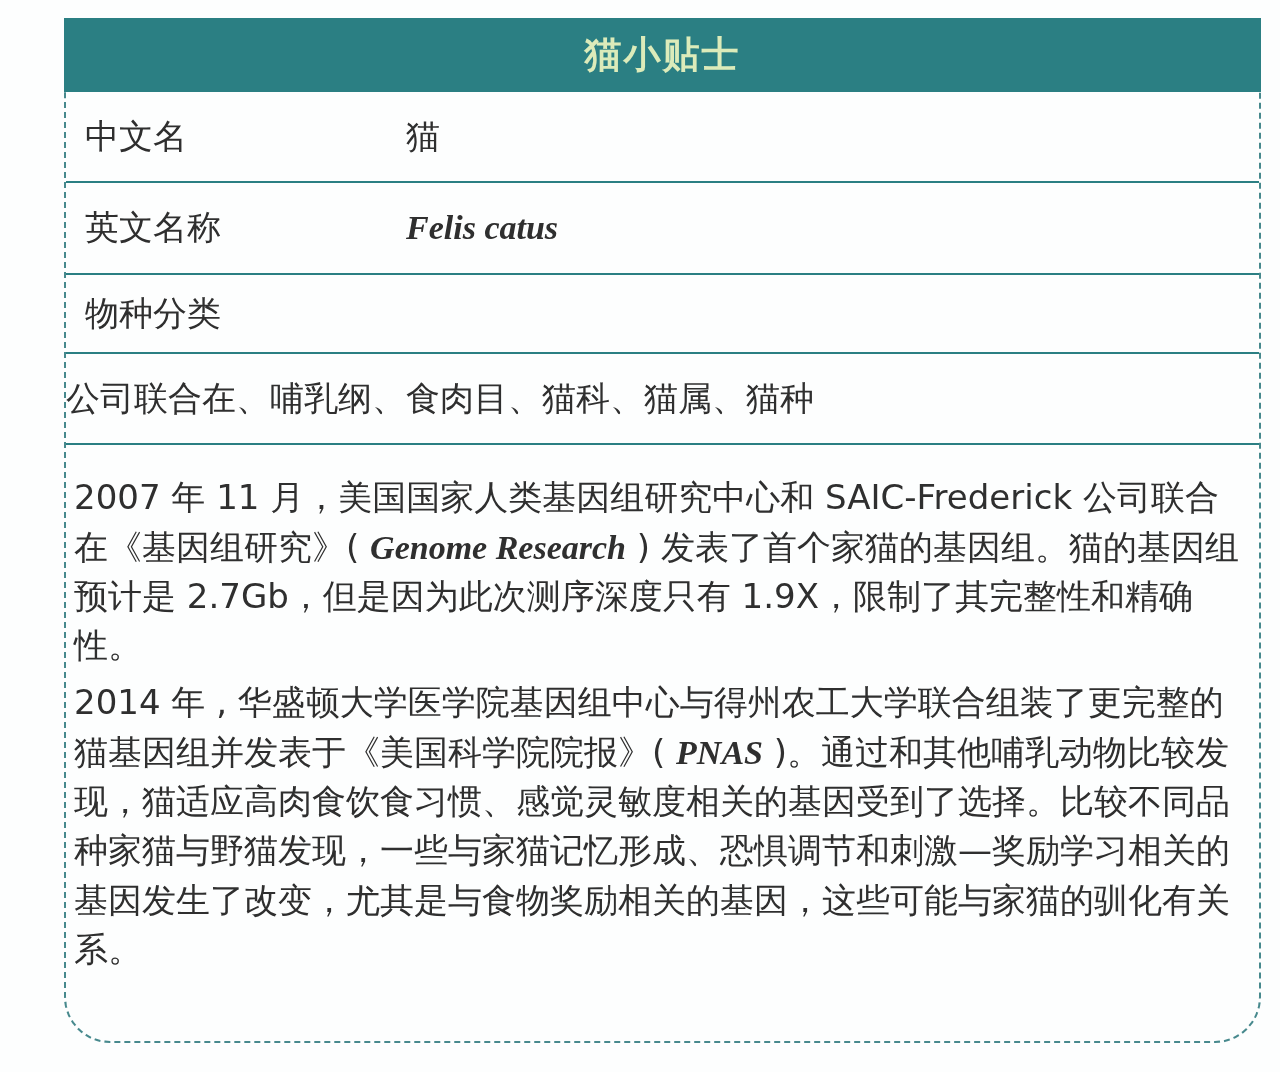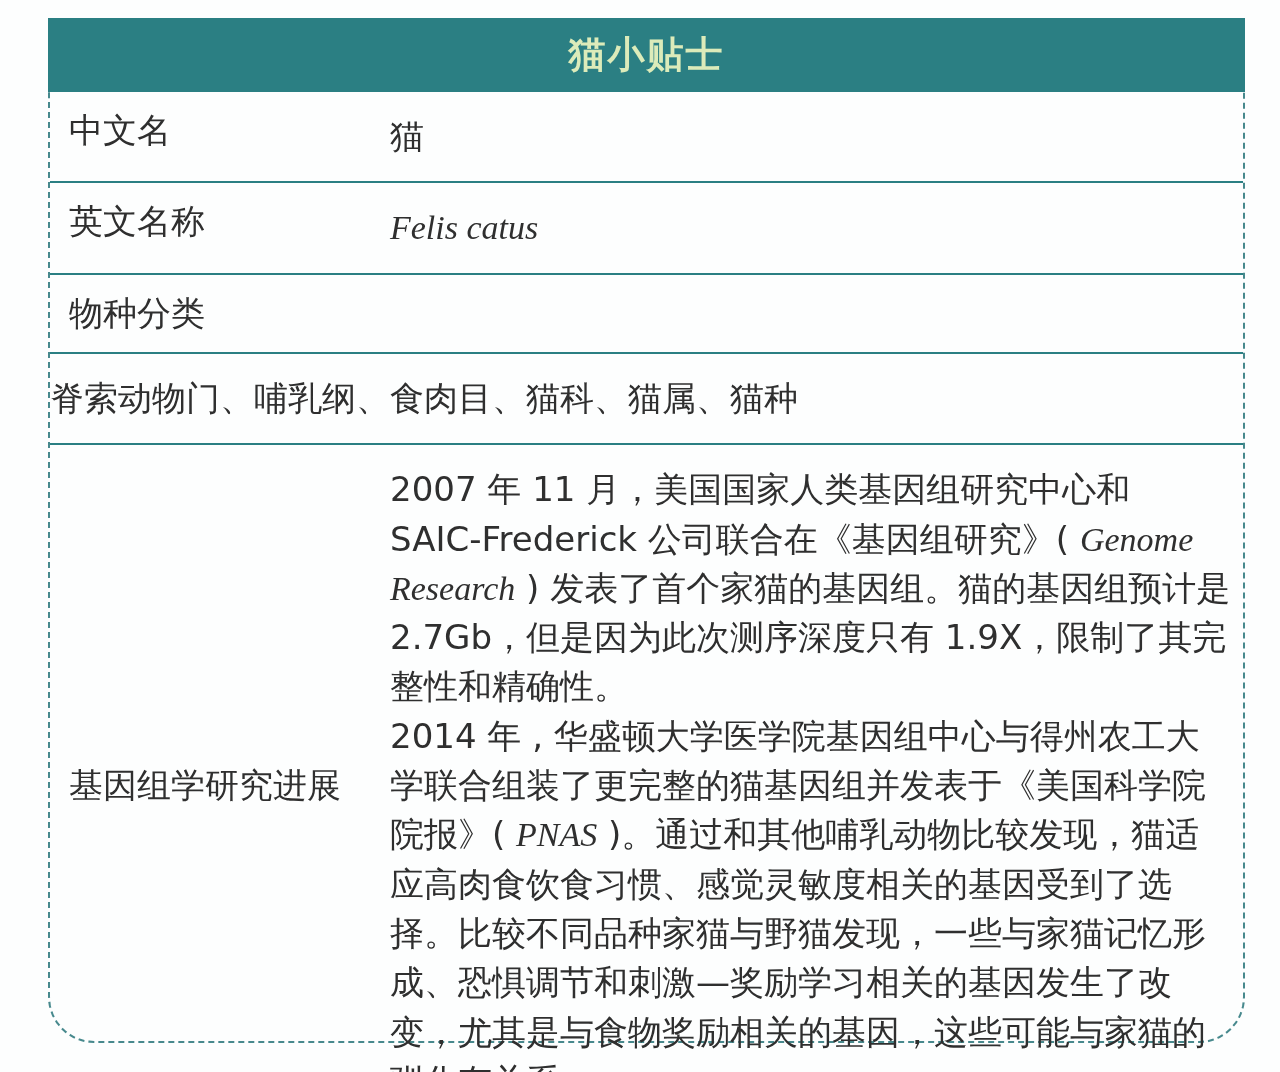--- a/index.html
+++ b/index.html
@@ -6,56 +6,57 @@
     --header-bg:#2B7F83;
     --title-text:#DCEBBA;
     --line:#2B7F83;
     --dash:#47898D;
     --body-text:#2F2F2F;
   }
   *{margin:0;padding:0;box-sizing:border-box;}
   html,body{width:1280px;height:1072px;background:#FDFEFE;
     font-family:"DejaVu Sans","Liberation Sans",sans-serif;color:var(--body-text);}
   .card{
-    position:absolute;left:48px;top:18px;width:1197px;height:1025px;
+    position:absolute;left:64px;top:18px;width:1197px;height:1025px;
     border:2px dashed var(--dash);
     border-top:none;
     border-radius:0 0 46px 46px;
   }
   .card-header{
     height:74px;margin:0 -2px;
     background:var(--header-bg);
     display:flex;align-items:center;justify-content:center;
   }
   .card-title{
     color:var(--title-text);
     font-size:37px;font-weight:bold;letter-spacing:2px;
   }
   .row{
-    display:flex;
+    display:flex;align-items:center;
     border-bottom:2px solid var(--line);
   }
   .row:last-child{border-bottom:none;align-items:center;}
   .cell-label{
     flex:0 0 340px;width:340px;
     padding:20px 10px 20px 19px;
     font-size:34px;line-height:1.1;
     color:var(--body-text);
   }
   .cell-value{
     flex:1 1 auto;
     padding:20px 12px 20px 0;
     font-size:34px;line-height:1.45;
     color:var(--body-text);
   }
   .latin-italic{
     font-family:"Liberation Serif","DejaVu Serif",serif;
     font-style:italic;
+    font-weight:bold;
   }
-  .cell-value.rich p{margin:0;}
+  .cell-value.rich p{margin:8px;}
 </style>
 </head>
 <body>
 
 <div class="card">
 
   <div class="card-header">
     <span class="card-title">猫小贴士</span>
   </div>
 
@@ -69,25 +70,24 @@
     <div class="row">
       <div class="cell-label">英文名称</div>
       <div class="cell-value latin-italic">Felis catus</div>
     </div>
 
     <div class="row">
       <div class="cell-label">物种分类</div>
     </div>
 
     <div class="row">
-      <div class="cell-value">脊索动物门、哺乳纲、食肉目、猫科、猫属、猫种</div>
+      <div class="cell-value">公司联合在、哺乳纲、食肉目、猫科、猫属、猫种</div>
     </div>
 
     <div class="row">
-      <div class="cell-label">基因组学研究进展</div>
       <div class="cell-value rich">
           <p><span>2007 年 11 月，美国国家人类基因组研究中心和 SAIC-Frederick 公司联合在《基因组研究》( </span><span class="latin-italic">Genome Research</span><span> ) 发表了首个家猫的基因组。猫的基因组预计是 2.7Gb，但是因为此次测序深度只有 1.9X，限制了其完整性和精确性。</span></p>
           <p><span>2014 年 , 华盛顿大学医学院基因组中心与得州农工大学联合组装了更完整的猫基因组并发表于《美国科学院院报》( </span><span class="latin-italic">PNAS</span><span> )。通过和其他哺乳动物比较发现，猫适应高肉食饮食习惯、感觉灵敏度相关的基因受到了选择。比较不同品种家猫与野猫发现，一些与家猫记忆形成、恐惧调节和刺激—奖励学习相关的基因发生了改变，尤其是与食物奖励相关的基因，这些可能与家猫的驯化有关系。</span></p>
         </div>
     </div>
 
   </div>
 </div>
 
 </body></html>

